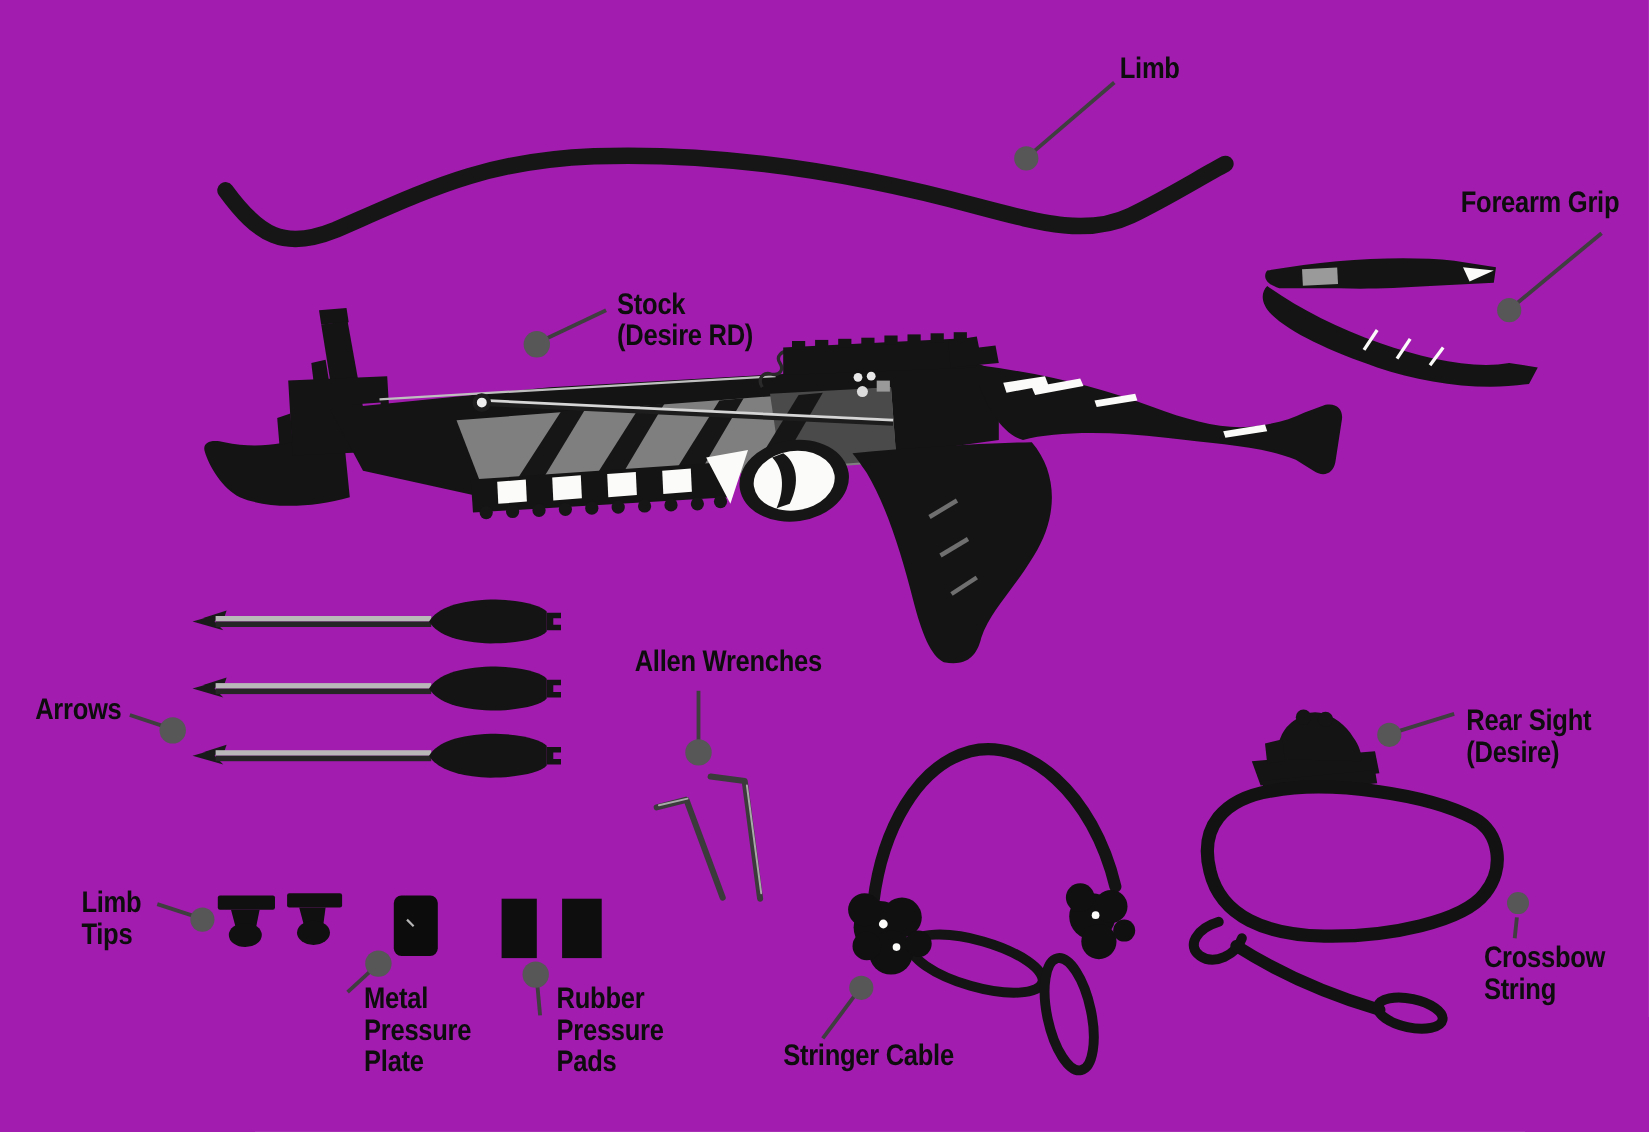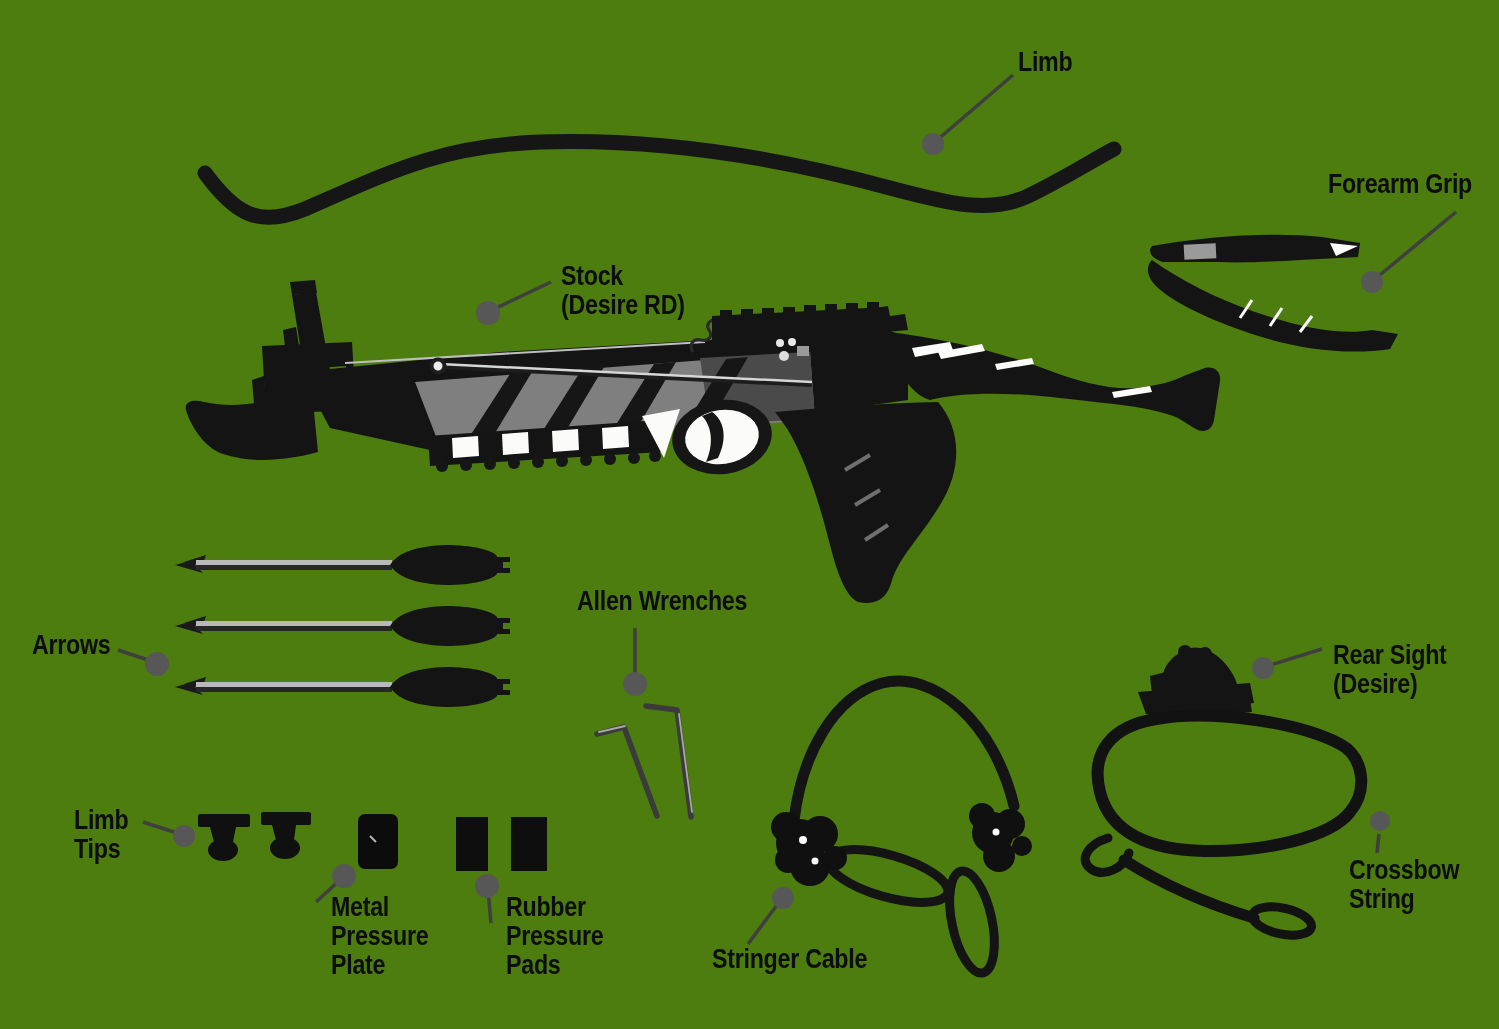--- a/index.html
+++ b/index.html
@@ -1,18 +1,18 @@
 <!DOCTYPE html>
 <html><head>
 <meta charset="utf-8">
 <style>
   html,body{margin:0;padding:0;background:#e9e9e7;}
   #canvas{
     position:relative;width:1499px;height:1029px;overflow:hidden;
-    background:#4d7c0f;
+    background:#a21caf;
     font-family:"Liberation Sans",sans-serif;
   }
   #parts-svg{position:absolute;left:0;top:0;width:100%;height:100%;}
   .label{
     position:absolute;
     font-weight:bold;
     font-size:27px;
     line-height:29px;
     letter-spacing:-0.3px;
     color:#0d0d0d;

